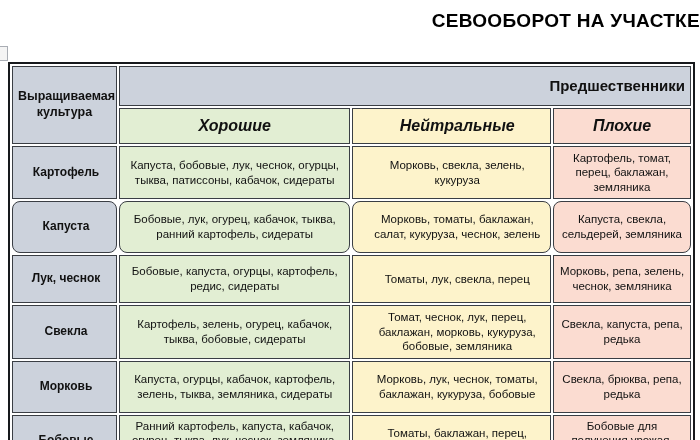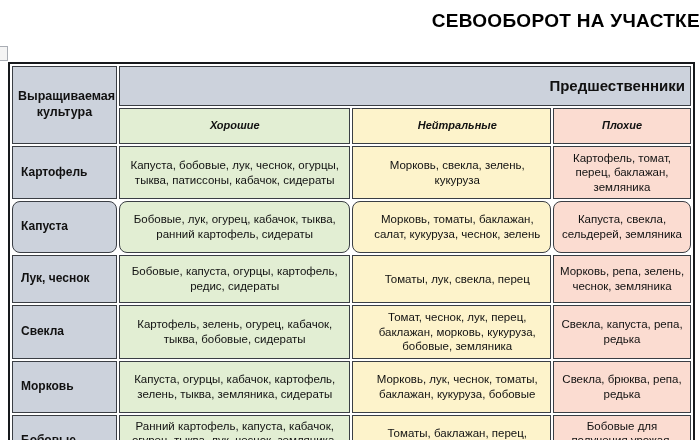--- a/index.html
+++ b/index.html
@@ -56,30 +56,30 @@
     margin-top: 44px;
   }
   th.group {
     background: var(--header_bg);
     font-size: 15px;
     font-weight: bold;
     height: 34px;
     text-align: right;
   }
   th.sub {
-    font-size: 11px;
+    font-size: 16px;
     font-weight: bold;
     font-style: italic;
     height: 30px;
   }
   td.crop {
     background: var(--header_bg);
     font-weight: bold;
     font-size: 12px;
-    text-align: left;
+    text-align: center;
     padding-left: 8px;
   }
   .good-bg   { background: var(--good_bg); }
   .neutral-bg{ background: var(--neutral_bg); padding-left: 16px; }
   .bad-bg    { background: var(--bad_bg); }
   tr.r0 td { height: 47px; }
   tr.r1 td { height: 46px; border-radius: 8px; }
   tr.r2 td { height: 42px; }
   tr.r3 td { height: 48px; }
   tr.r4 td { height: 46px; }

